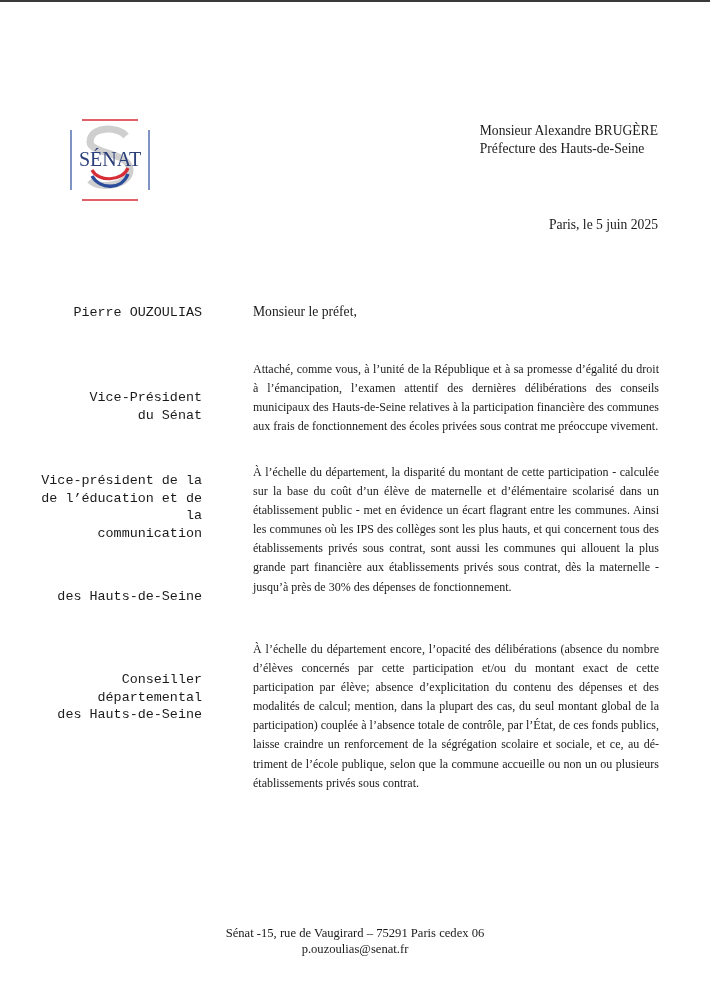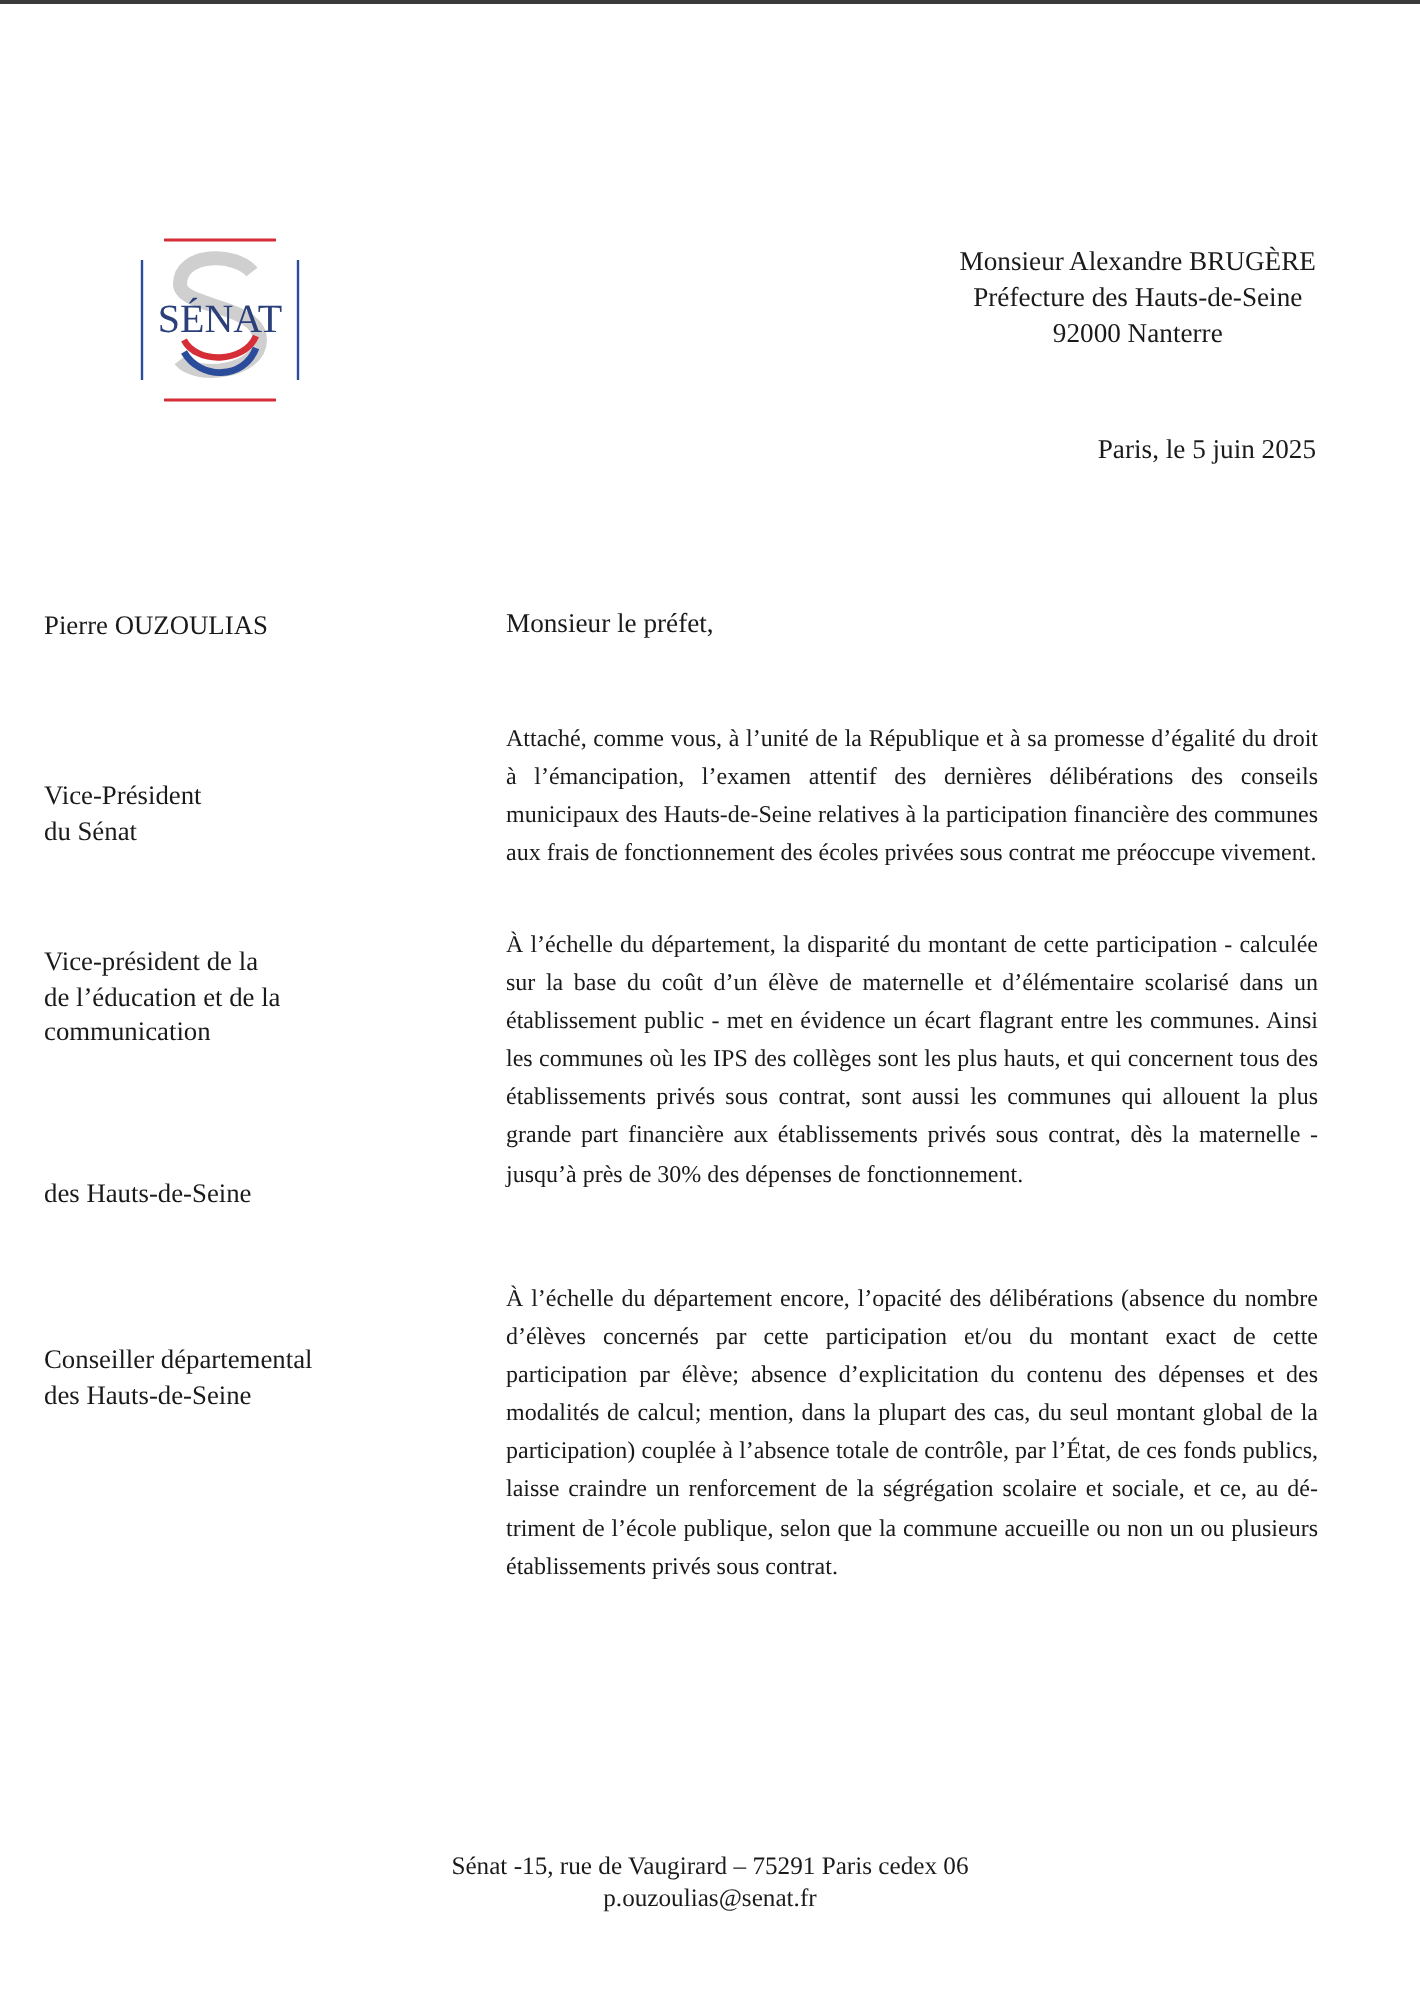--- a/index.html
+++ b/index.html
@@ -1,23 +1,23 @@
 <!DOCTYPE html>
 <html><head>
 <meta charset="utf-8">
 <style>
   html, body { margin:0; padding:0; background:#fff; }
   body { width:710px; height:1000px; position:relative; overflow:hidden;
          font-family:"Liberation Serif","DejaVu Serif",serif; color:#1a1a1a; }
   .topbar { position:absolute; left:0; top:0; width:710px; height:2px; background:#3a3a3a; }
   .logo { position:absolute; left:68px; top:118px; width:84px; height:84px; }
-  .recipient { position:absolute; right:52px; top:122px; text-align:center; font-size:13.6px; line-height:18px; }
+  .recipient { position:absolute; right:52px; top:122px; text-align:left; font-size:13.6px; line-height:18px; }
   .recipient div { white-space:nowrap; }
   .date { position:absolute; right:52px; top:217px; font-size:13.6px; }
-  .sidebar { position:absolute; left:22px; width:180px; text-align:left; font-size:13.4px; line-height:17.5px; }
+  .sidebar { position:absolute; left:22px; width:180px; text-align:right; font-size:13.4px; line-height:17.5px;font-family:Liberation Mono, monospace; }
   .salutation { position:absolute; left:253px; top:304px; font-size:13.6px; }
   .body-text { position:absolute; left:253px; width:406px; font-size:12px; line-height:19.1px; text-align:justify; }
   .body-text p { margin:0; }
   .footer { position:absolute; left:0; width:710px; top:925px; text-align:center; font-size:12.6px; line-height:16px; }
 </style>
 </head>
 <body>
 
 <div class="topbar"></div>
 
@@ -30,21 +30,20 @@
     <path d="M58 18 C50 8, 22 8, 22 24 C22 36, 62 34, 62 52 C62 68, 30 72, 22 62" fill="none" stroke="#cfcfcf" stroke-width="7"></path>
     <path d="M24 52 C30 64, 54 64, 60 50" fill="none" stroke="#d62e36" stroke-width="3.2"></path>
     <path d="M24 58 C32 72, 54 72, 60 56" fill="none" stroke="#2b4c9b" stroke-width="3.4"></path>
     <text x="42" y="48" text-anchor="middle" font-family="Liberation Serif, serif" font-size="20" fill="#2b3f7a">SÉNAT</text>
   </svg>
 </div>
 
 <div class="recipient">
   <div>Monsieur Alexandre BRUGÈRE</div>
   <div>Préfecture des Hauts-de-Seine</div>
-  <div>92000 Nanterre</div>
 </div>
 
 <div class="date">Paris, le 5 juin 2025</div>
 
 <div class="sidebar" style="top:304px;">Pierre OUZOULIAS</div>
 
 <div class="sidebar" style="top:389px;">
   <div>Vice-Président</div>
   <div>du Sénat</div>
 </div>

